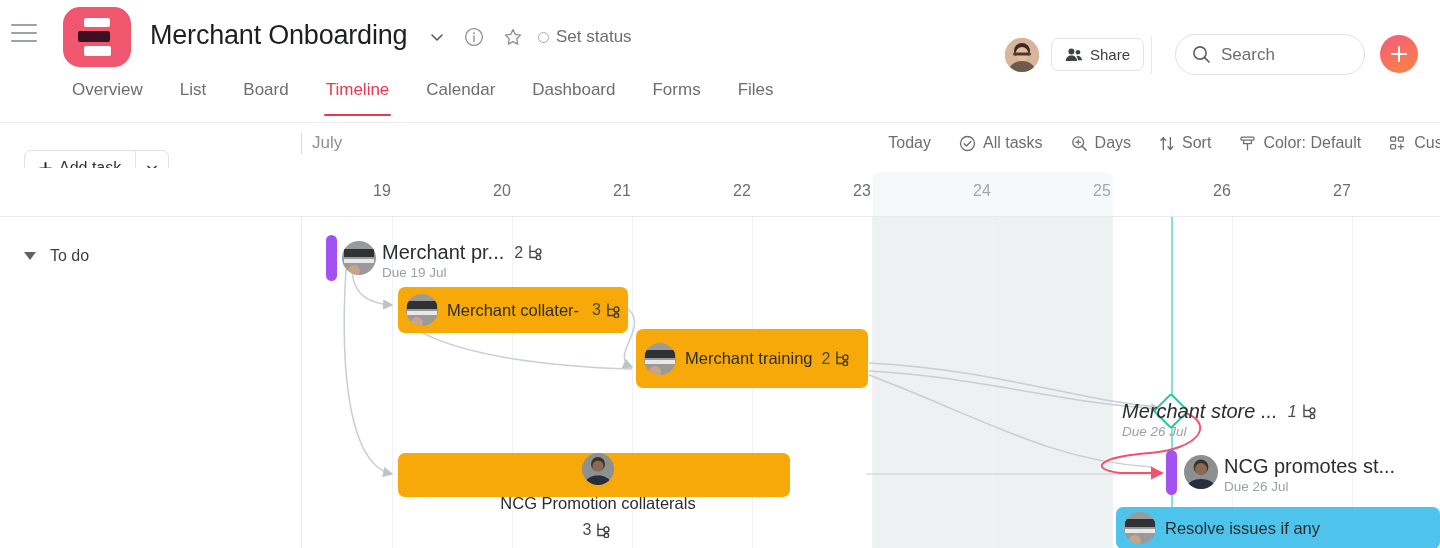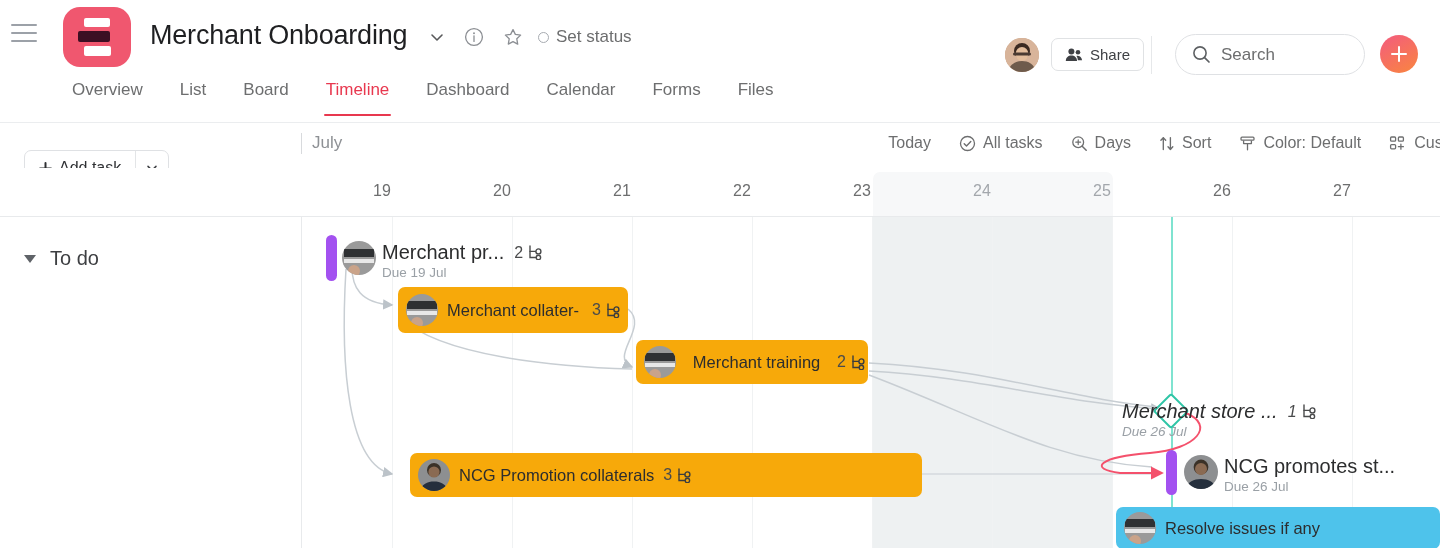--- a/index.html
+++ b/index.html
@@ -168,21 +168,21 @@
   .todayline { position: absolute; top: 0; width: 2px; height: 331px; background: #7fe3d0; }
 
   .sidebar-head {
     position: absolute; left: 24px; top: 30px;
     display: flex; align-items: center; gap: 14px; cursor: pointer;
   }
   .sidebar-head .caret {
     width: 0; height: 0; border-left: 6px solid transparent; border-right: 6px solid transparent;
     border-top: 8px solid #5f6368;
   }
-  .sidebar-head .lbl { font-size: 20px; color: #3d3f42; }
+  .sidebar-head .lbl { font-size: 16px; color: #3d3f42; }
 
   
   .bar {
     position: absolute; height: 42px; border-radius: 7px;
     display: flex; align-items: center; padding-left: 8px; gap: 9px;
   }
   .bar.orange { background: #f7a90a; }
   .bar.cyan { background: #4ec3eb; }
   .bar .av { width: 32px; height: 32px; border-radius: 50%; flex: none; overflow: hidden; }
   .bar .txt { font-size: 16.5px; color: #2c2d2e; line-height: 1.12; }
@@ -282,22 +282,22 @@
     </div>
 
     <div class="plus-btn"></div>
   </div>
 
   <div class="tabs">
     <div class="tab">Overview</div>
     <div class="tab">List</div>
     <div class="tab">Board</div>
     <div class="tab active">Timeline</div>
+    <div class="tab">Calendar</div>
     <div class="tab">Dashboard</div>
-    <div class="tab">Calendar</div>
     <div class="tab">Forms</div>
     <div class="tab">Files</div>
   </div>
   <div class="hr-under-tabs"></div>
 
   <div class="toolbar">
 
     <div class="addtask">
       <div class="main">
         <svg width="13" height="13" viewBox="0 0 13 13">
@@ -469,42 +469,42 @@
         <span>3</span>
         <svg width="17" height="15" viewBox="0 0 17 15">
             <path d="M2 1v11.5h5.5" fill="none" stroke="#3c3d3e" stroke-width="1.4" stroke-linecap="round"></path>
             <path d="M2 6.4h5.5" fill="none" stroke="#3c3d3e" stroke-width="1.4" stroke-linecap="round"></path>
             <circle cx="10.4" cy="6.4" r="2.5" fill="none" stroke="#3c3d3e" stroke-width="1.4"></circle>
             <circle cx="10.4" cy="12.5" r="2.2" fill="none" stroke="#3c3d3e" stroke-width="1.4"></circle>
           </svg>
       </span>
     </div>
 
-    <div class="bar orange" style="left:636px; top:123px; width:232px; height:44px;justify-content:space-between;">
+    <div class="bar orange" style="left:636px; top:112px; width:232px; height:59px;">
       <div class="av">
         <svg class="av-img" viewBox="0 0 32 32">
             <rect width="32" height="32" fill="#9a9a9a"></rect>
             <rect x="1" y="7" width="30" height="8" fill="#2f3133"></rect>
             <rect x="1" y="17" width="30" height="4" fill="#e8e8e8"></rect>
             <circle cx="11" cy="29" r="6" fill="#caa389"></circle>
           </svg>
       </div>
       <div class="txt">Merchant training</div>
       <span class="cnt">
         <span>2</span>
         <svg width="17" height="15" viewBox="0 0 17 15">
             <path d="M2 1v11.5h5.5" fill="none" stroke="#3c3d3e" stroke-width="1.4" stroke-linecap="round"></path>
             <path d="M2 6.4h5.5" fill="none" stroke="#3c3d3e" stroke-width="1.4" stroke-linecap="round"></path>
             <circle cx="10.4" cy="6.4" r="2.5" fill="none" stroke="#3c3d3e" stroke-width="1.4"></circle>
             <circle cx="10.4" cy="12.5" r="2.2" fill="none" stroke="#3c3d3e" stroke-width="1.4"></circle>
           </svg>
       </span>
     </div>
 
-    <div class="bar orange" style="left:410px; top:236px; width:512px; height:44px;">
+    <div class="bar orange" style="left:398px; top:236px; width:392px; height:44px;flex-direction:column;">
       <div class="av">
         <svg class="av-img" viewBox="0 0 32 32">
             <rect width="32" height="32" fill="#8d8f91"></rect>
             <circle cx="16" cy="11" r="7" fill="#3a3127"></circle>
             <circle cx="16" cy="13" r="5.6" fill="#8a6a52"></circle>
             <path d="M2 32c1.6-7 7.4-9.5 14-9.5S28.4 25 30 32z" fill="#252f3d"></path>
           </svg>
       </div>
       <div class="txt">NCG Promotion collaterals</div>
       <span class="cnt">

